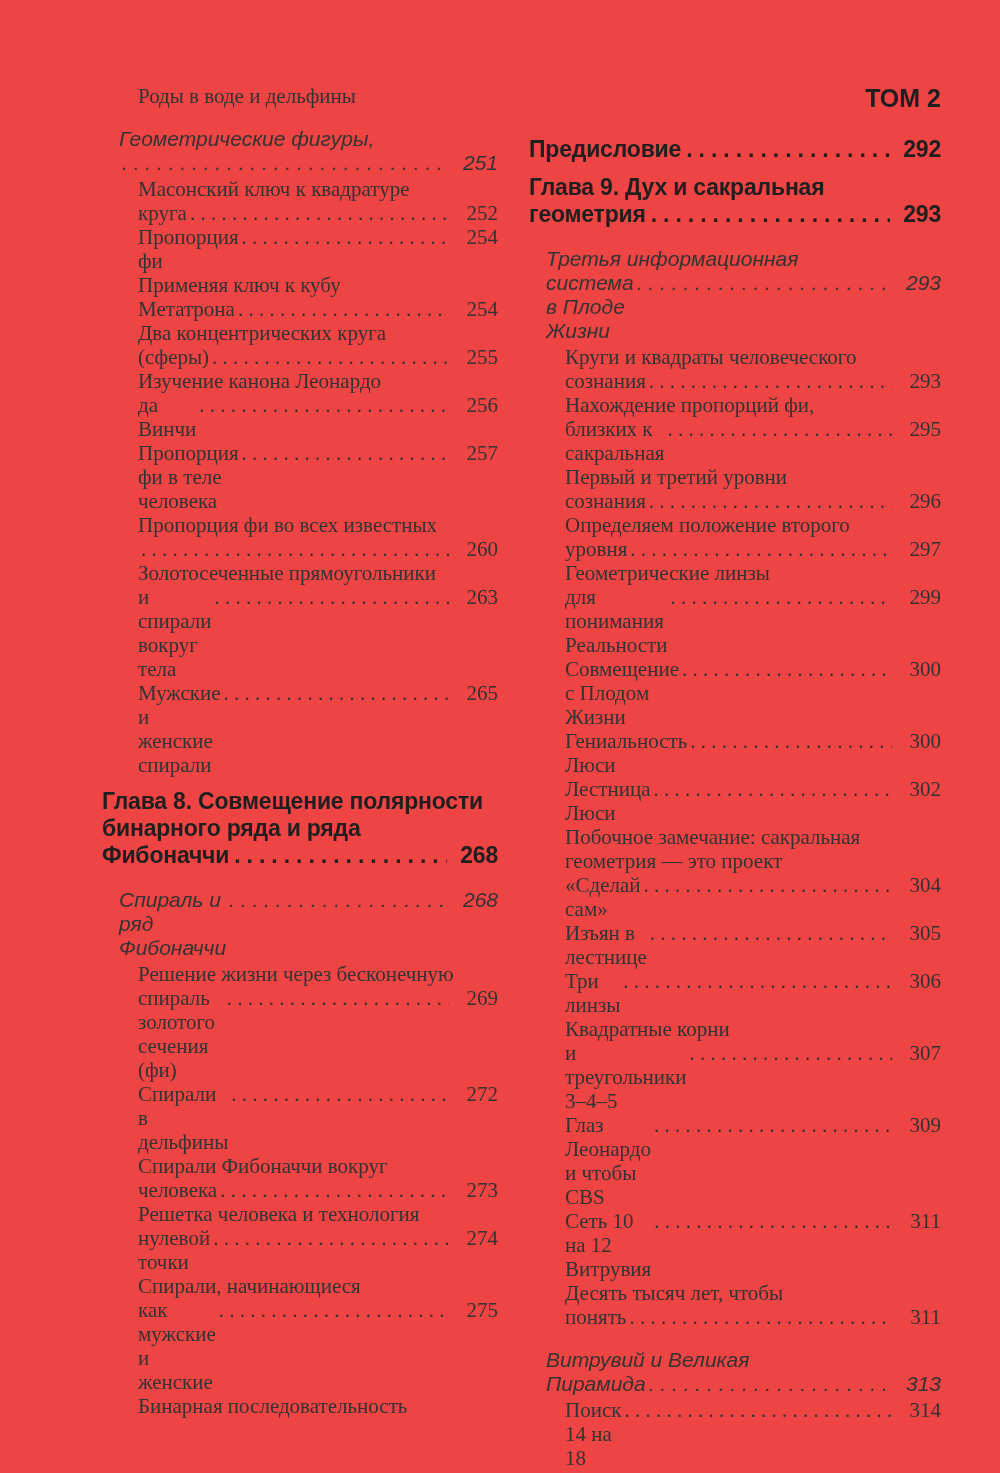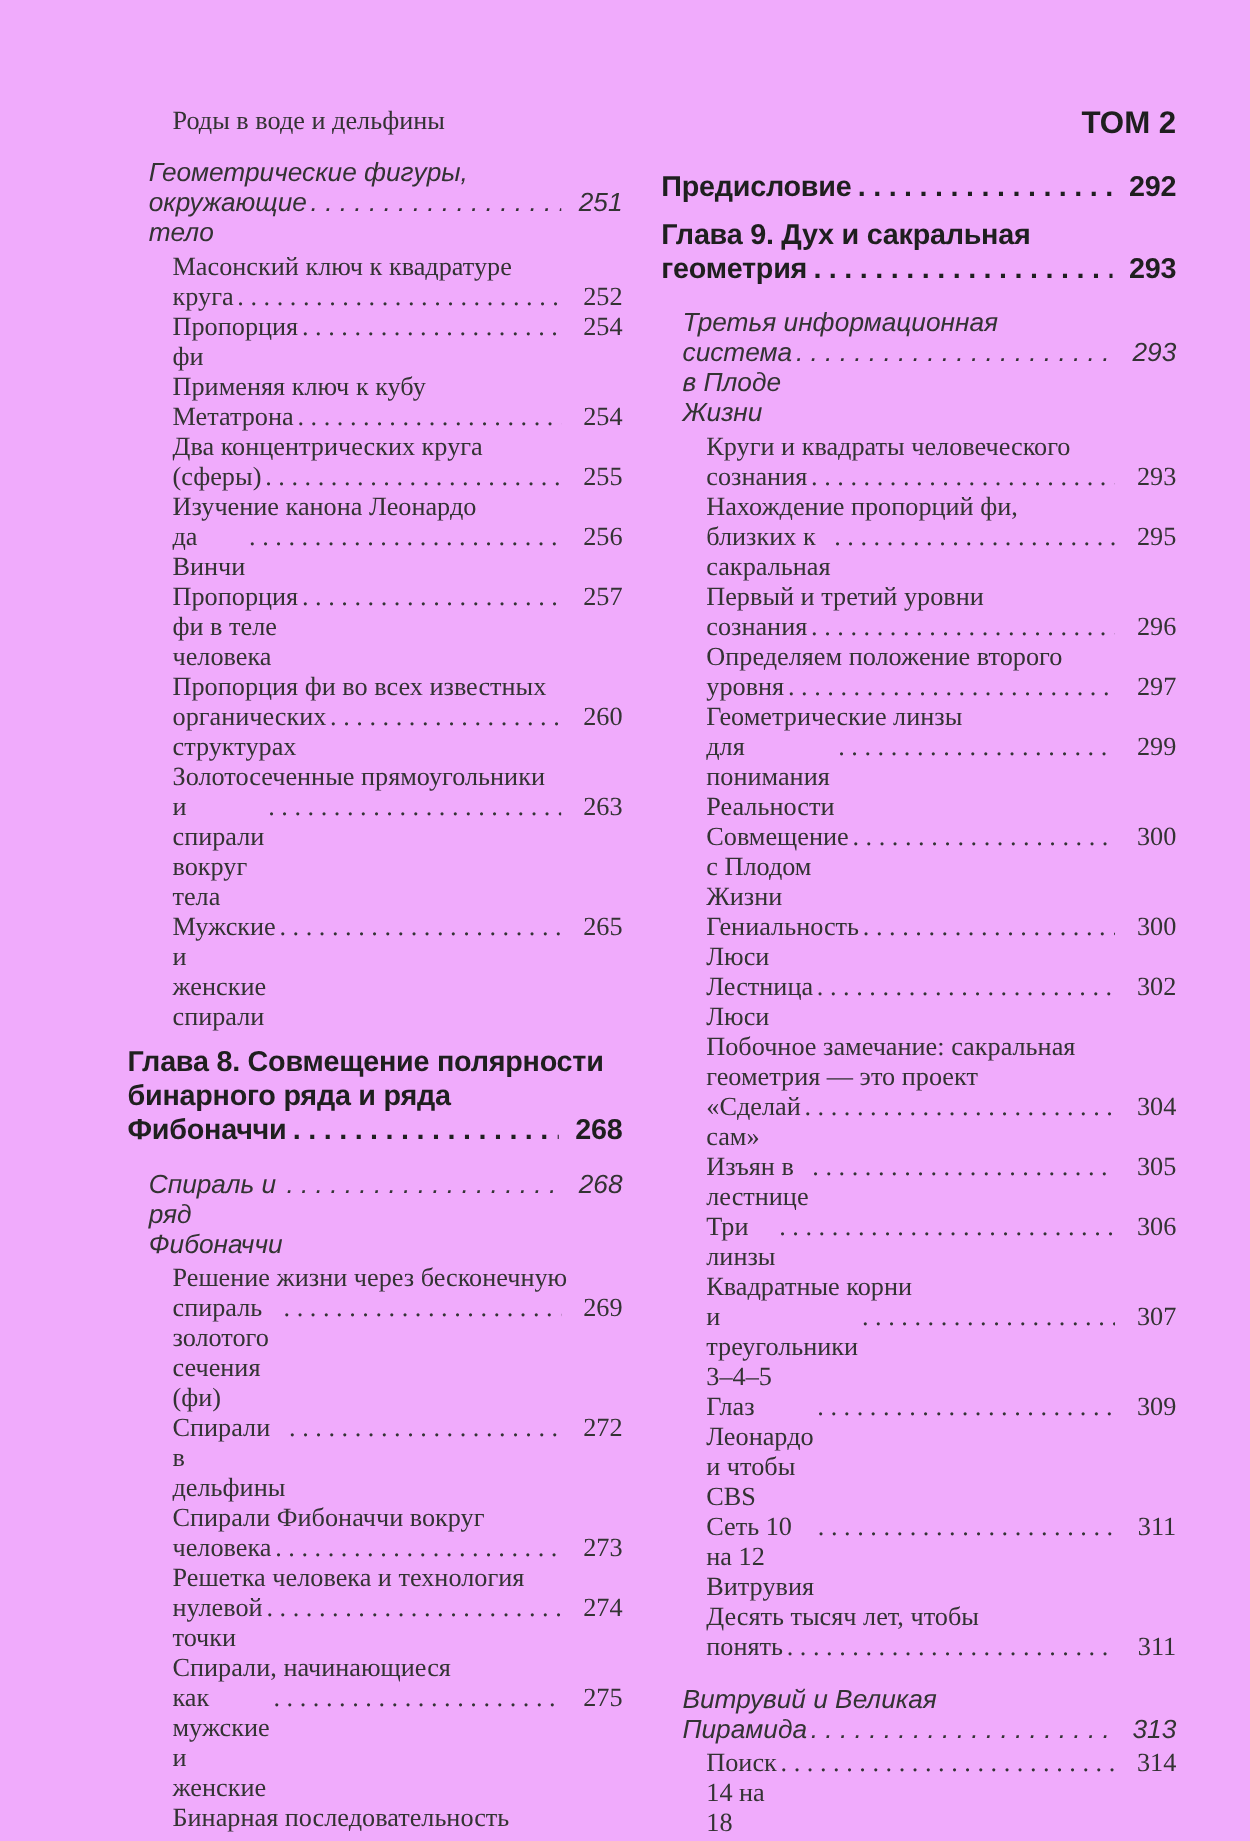--- a/index.html
+++ b/index.html
@@ -2,21 +2,21 @@
 <html><head>
 <meta charset="utf-8">
 <style>
   * { box-sizing: border-box; }
   html, body { margin: 0; padding: 0; }
   body { width: 1000px; background: #e9e9e7; }
   .page {
     position: relative;
     width: 1000px;
     height: 1473px;
-    background: #f0abfc;
+    background: #ef4444;
     overflow: hidden;
     font-family: "Liberation Serif", "DejaVu Serif", serif;
     color: #333333;
   }
   .col { position: absolute; top: 84px; }
   #col-left  { left: 102px; width: 396px; }
   #col-right { left: 529px; width: 412px; }
 
   .line { display: flex; align-items: baseline; }
 
@@ -81,21 +81,20 @@
       <div class="entry sub">
         <div class="line">
           <span class="txt">Роды в воде и дельфины</span>
         </div>
       </div>
       <div class="entry section">
         <div class="line">
           <span class="txt">Геометрические фигуры,</span>
         </div>
         <div class="line">
-          <span class="txt">окружающие тело</span>
           <span class="leader"></span>
           <span class="pg">251</span>
         </div>
       </div>
       <div class="entry sub">
         <div class="line">
           <span class="txt">Масонский ключ к квадратуре</span>
         </div>
         <div class="line">
           <span class="txt">круга</span>
@@ -145,21 +144,20 @@
           <span class="txt">Пропорция фи в теле человека</span>
           <span class="leader"></span>
           <span class="pg">257</span>
         </div>
       </div>
       <div class="entry sub">
         <div class="line">
           <span class="txt">Пропорция фи во всех известных</span>
         </div>
         <div class="line">
-          <span class="txt">органических структурах</span>
           <span class="leader"></span>
           <span class="pg">260</span>
         </div>
       </div>
       <div class="entry sub">
         <div class="line">
           <span class="txt">Золотосеченные прямоугольники</span>
         </div>
         <div class="line">
           <span class="txt">и спирали вокруг тела</span>

